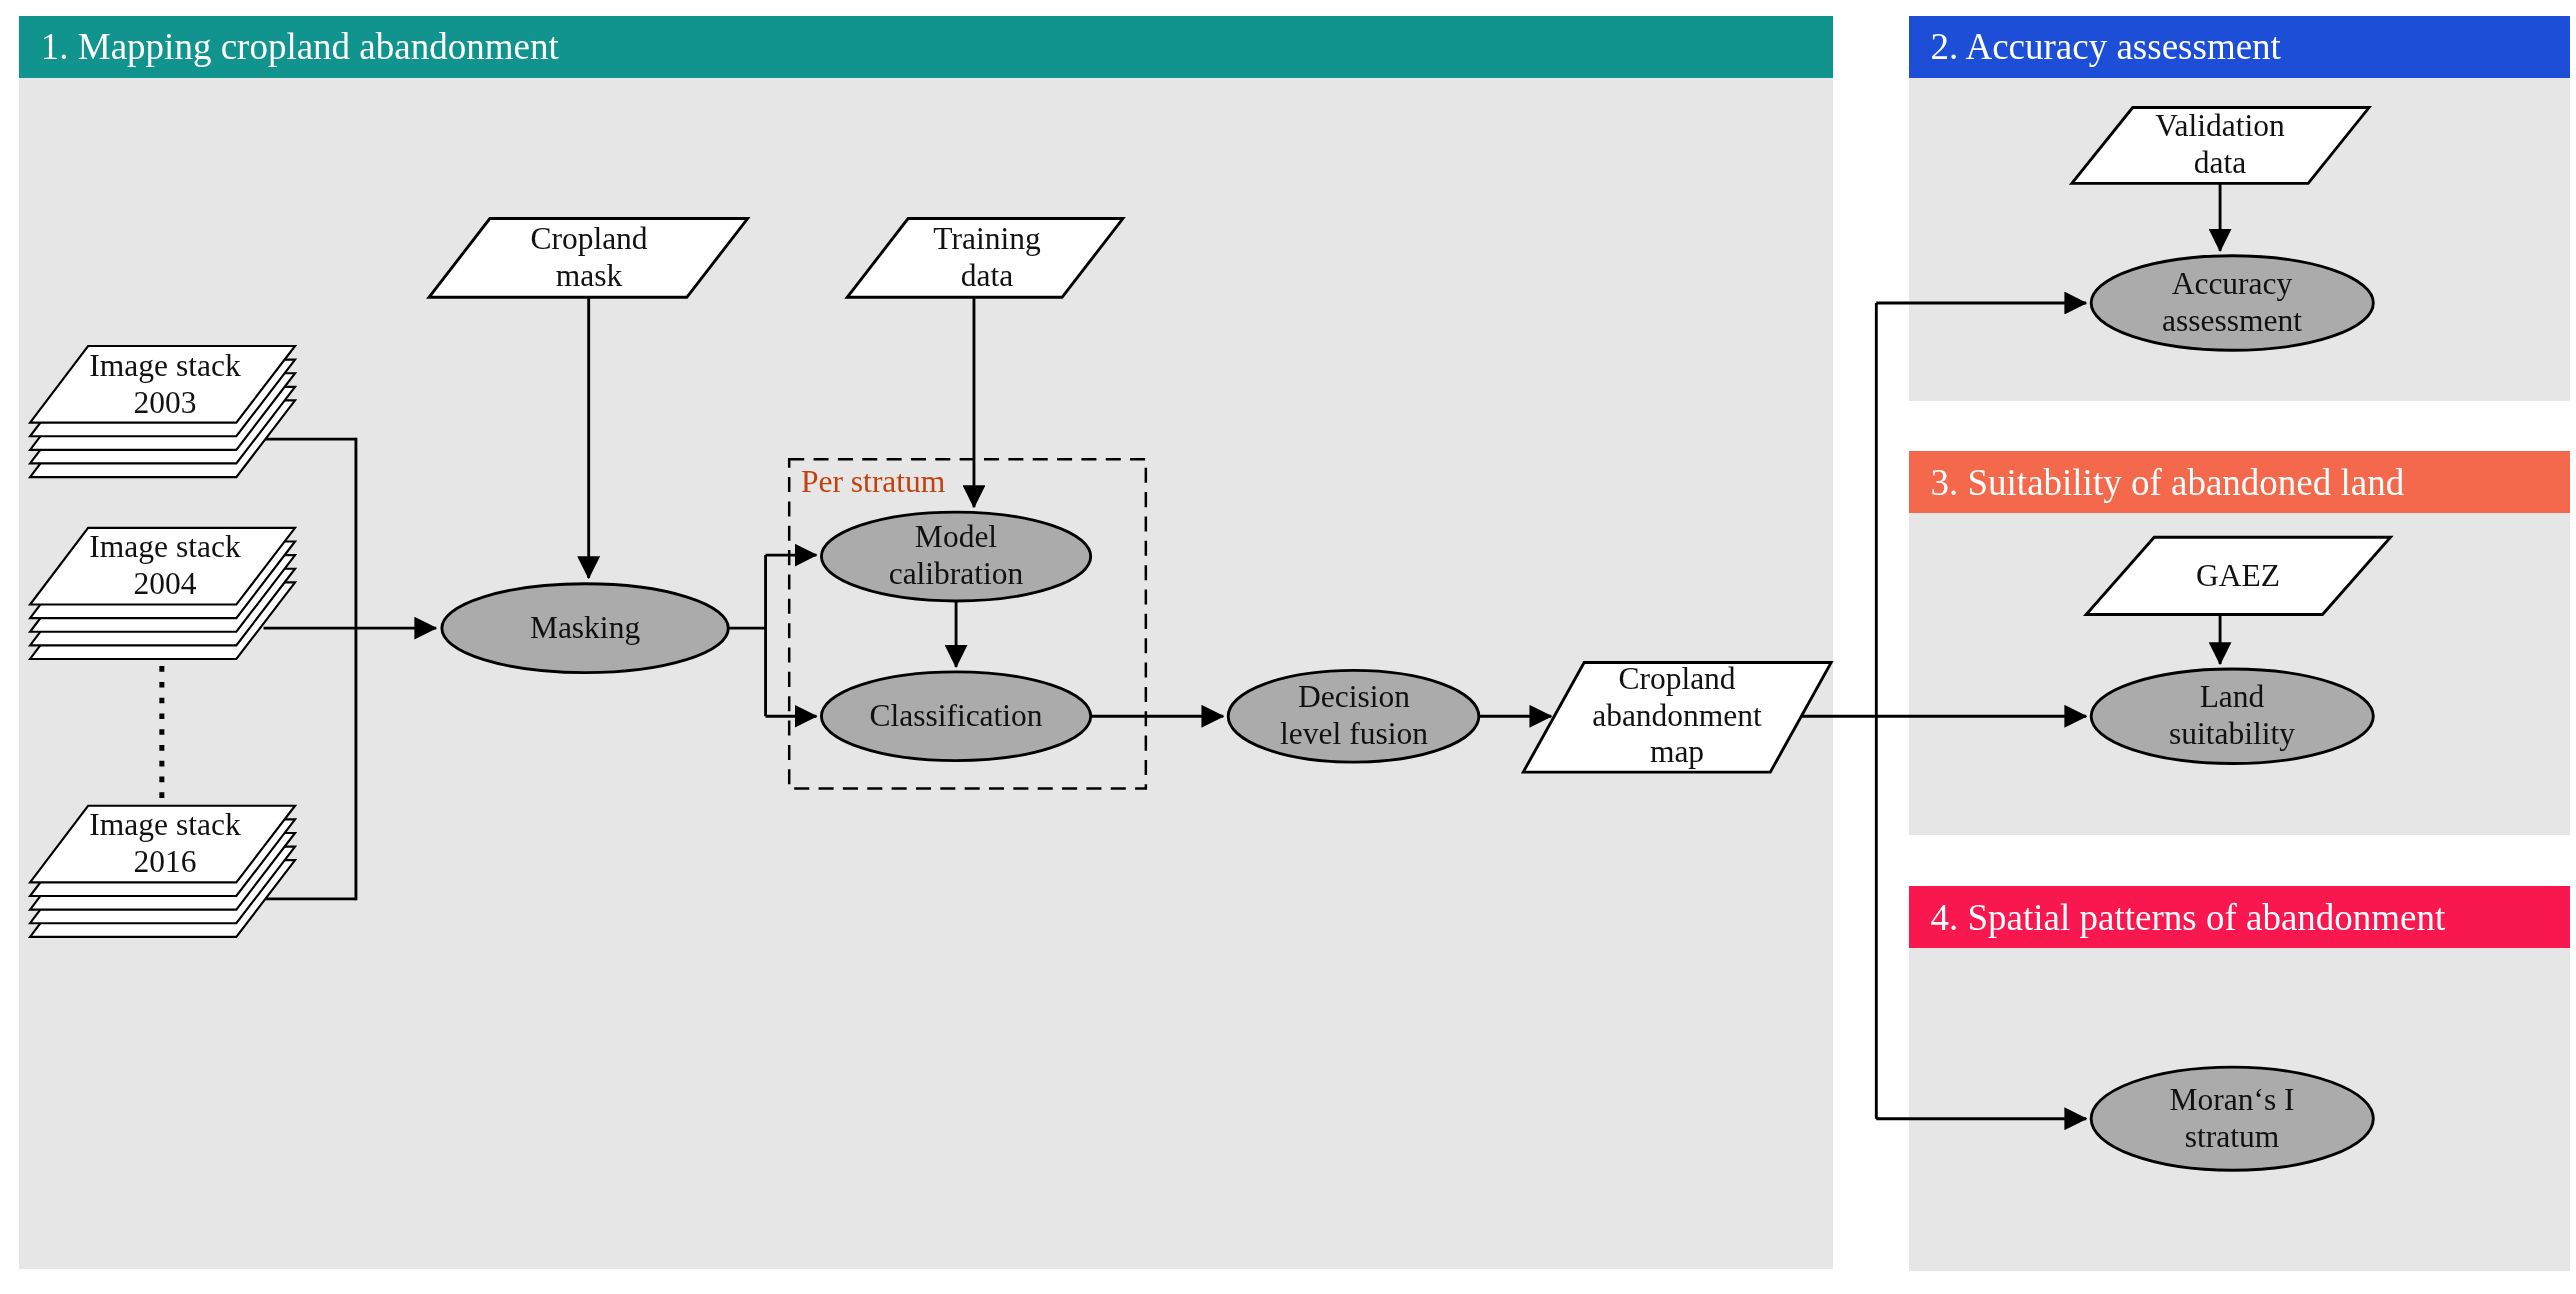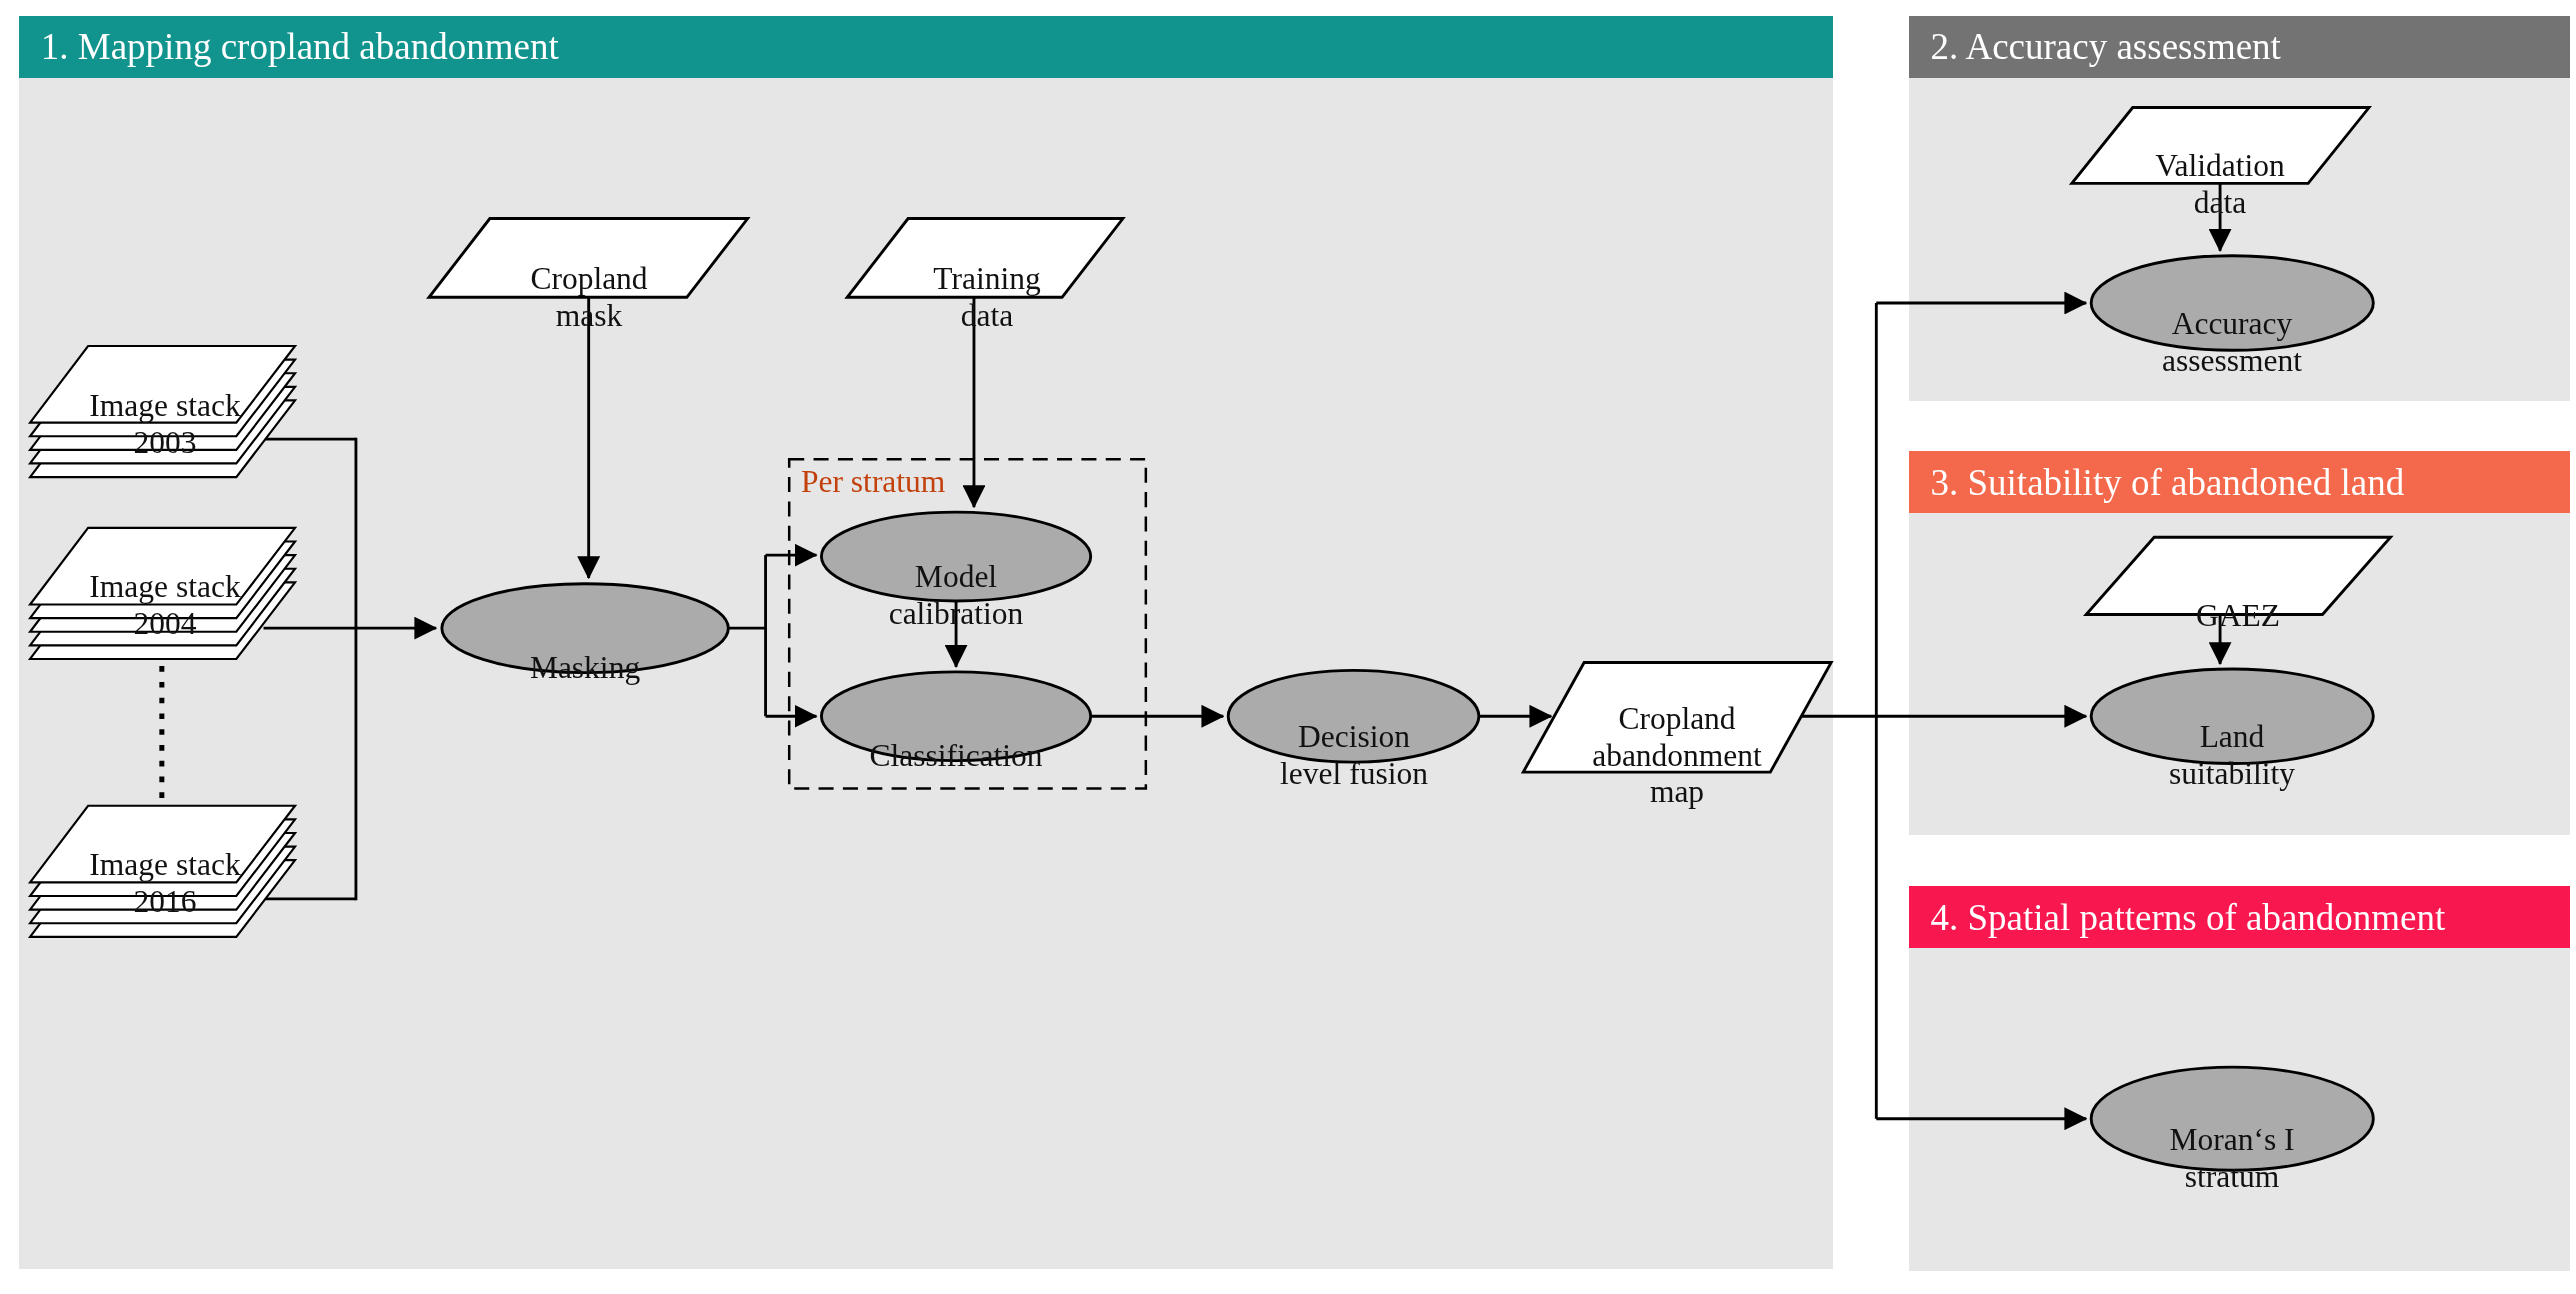--- a/index.html
+++ b/index.html
@@ -4,21 +4,21 @@
 <style>
   html,body{margin:0;padding:0;background:#ffffff;}
   .canvas{position:relative;width:2576px;height:1295px;background:#ffffff;overflow:hidden;
           font-family:"Liberation Serif","DejaVu Serif",serif;border-radius:26px;}
   .panel-body{position:absolute;background:#E6E6E6;}
   .panel-header{position:absolute;display:flex;align-items:center;
                 color:#ffffff;font-size:37px;padding-left:21.5px;box-sizing:border-box;}
   .diagram-svg{position:absolute;left:0;top:0;}
   .lbl{position:absolute;transform:translate(-50%,-50%);display:flex;flex-direction:column;
        align-items:center;justify-content:center;text-align:center;color:#111111;
-       font-size:31.5px;line-height:1.16;white-space:nowrap;margin-top:40px;}
+       font-size:31.5px;line-height:1.16;white-space:nowrap;}
   .lbl-tl{position:absolute;color:#c2410c;font-size:31.5px;line-height:1.1;white-space:nowrap;}
   svg line, svg polyline{stroke:#000000;stroke-width:4;fill:none;}
   svg .thin{stroke-width:3;}
   svg .dotted{stroke-width:7;stroke-dasharray:8 14;}
   svg .dashedbox{fill:none;stroke:#000000;stroke-width:3.5;stroke-dasharray:21 13;}
   svg polygon{stroke:#000000;stroke-width:4;}
   svg ellipse{stroke:#000000;stroke-width:4;}
 </style>
 </head>
 <body>
@@ -26,21 +26,21 @@
 <div class="canvas">
 
   <div class="panel-body" style="left:19.3px;top:77px;width:1814px;height:1192px"></div>
   <div class="panel-body" style="left:1909px;top:77px;width:661px;height:324px"></div>
   <div class="panel-body" style="left:1909px;top:513px;width:661px;height:322px"></div>
   <div class="panel-body" style="left:1909px;top:947px;width:661px;height:324px"></div>
 
   <div class="panel-header" style="left: 19.3px; top: 15.8px; width: 1814px; height: 62px; background-color: rgb(17, 148, 142);">
     <span>1. Mapping cropland abandonment</span>
   </div>
-  <div class="panel-header" style="left: 1909px; top: 15.8px; width: 661px; height: 62px; background-color: #737373;">
+  <div class="panel-header" style="left: 1909px; top: 15.8px; width: 661px; height: 62px; background-color: #1d4ed8;">
     <span>2. Accuracy assessment</span>
   </div>
   <div class="panel-header" style="left: 1909px; top: 451px; width: 661px; height: 62px; background-color: rgb(244, 105, 76);">
     <span>3. Suitability of abandoned land</span>
   </div>
   <div class="panel-header" style="left: 1909px; top: 886px; width: 661px; height: 62px; background-color: rgb(248, 23, 78);">
     <span>4. Spatial patterns of abandonment</span>
   </div>
 
   <svg class="diagram-svg" width="2576" height="1295" viewBox="0 0 3597 1808">

